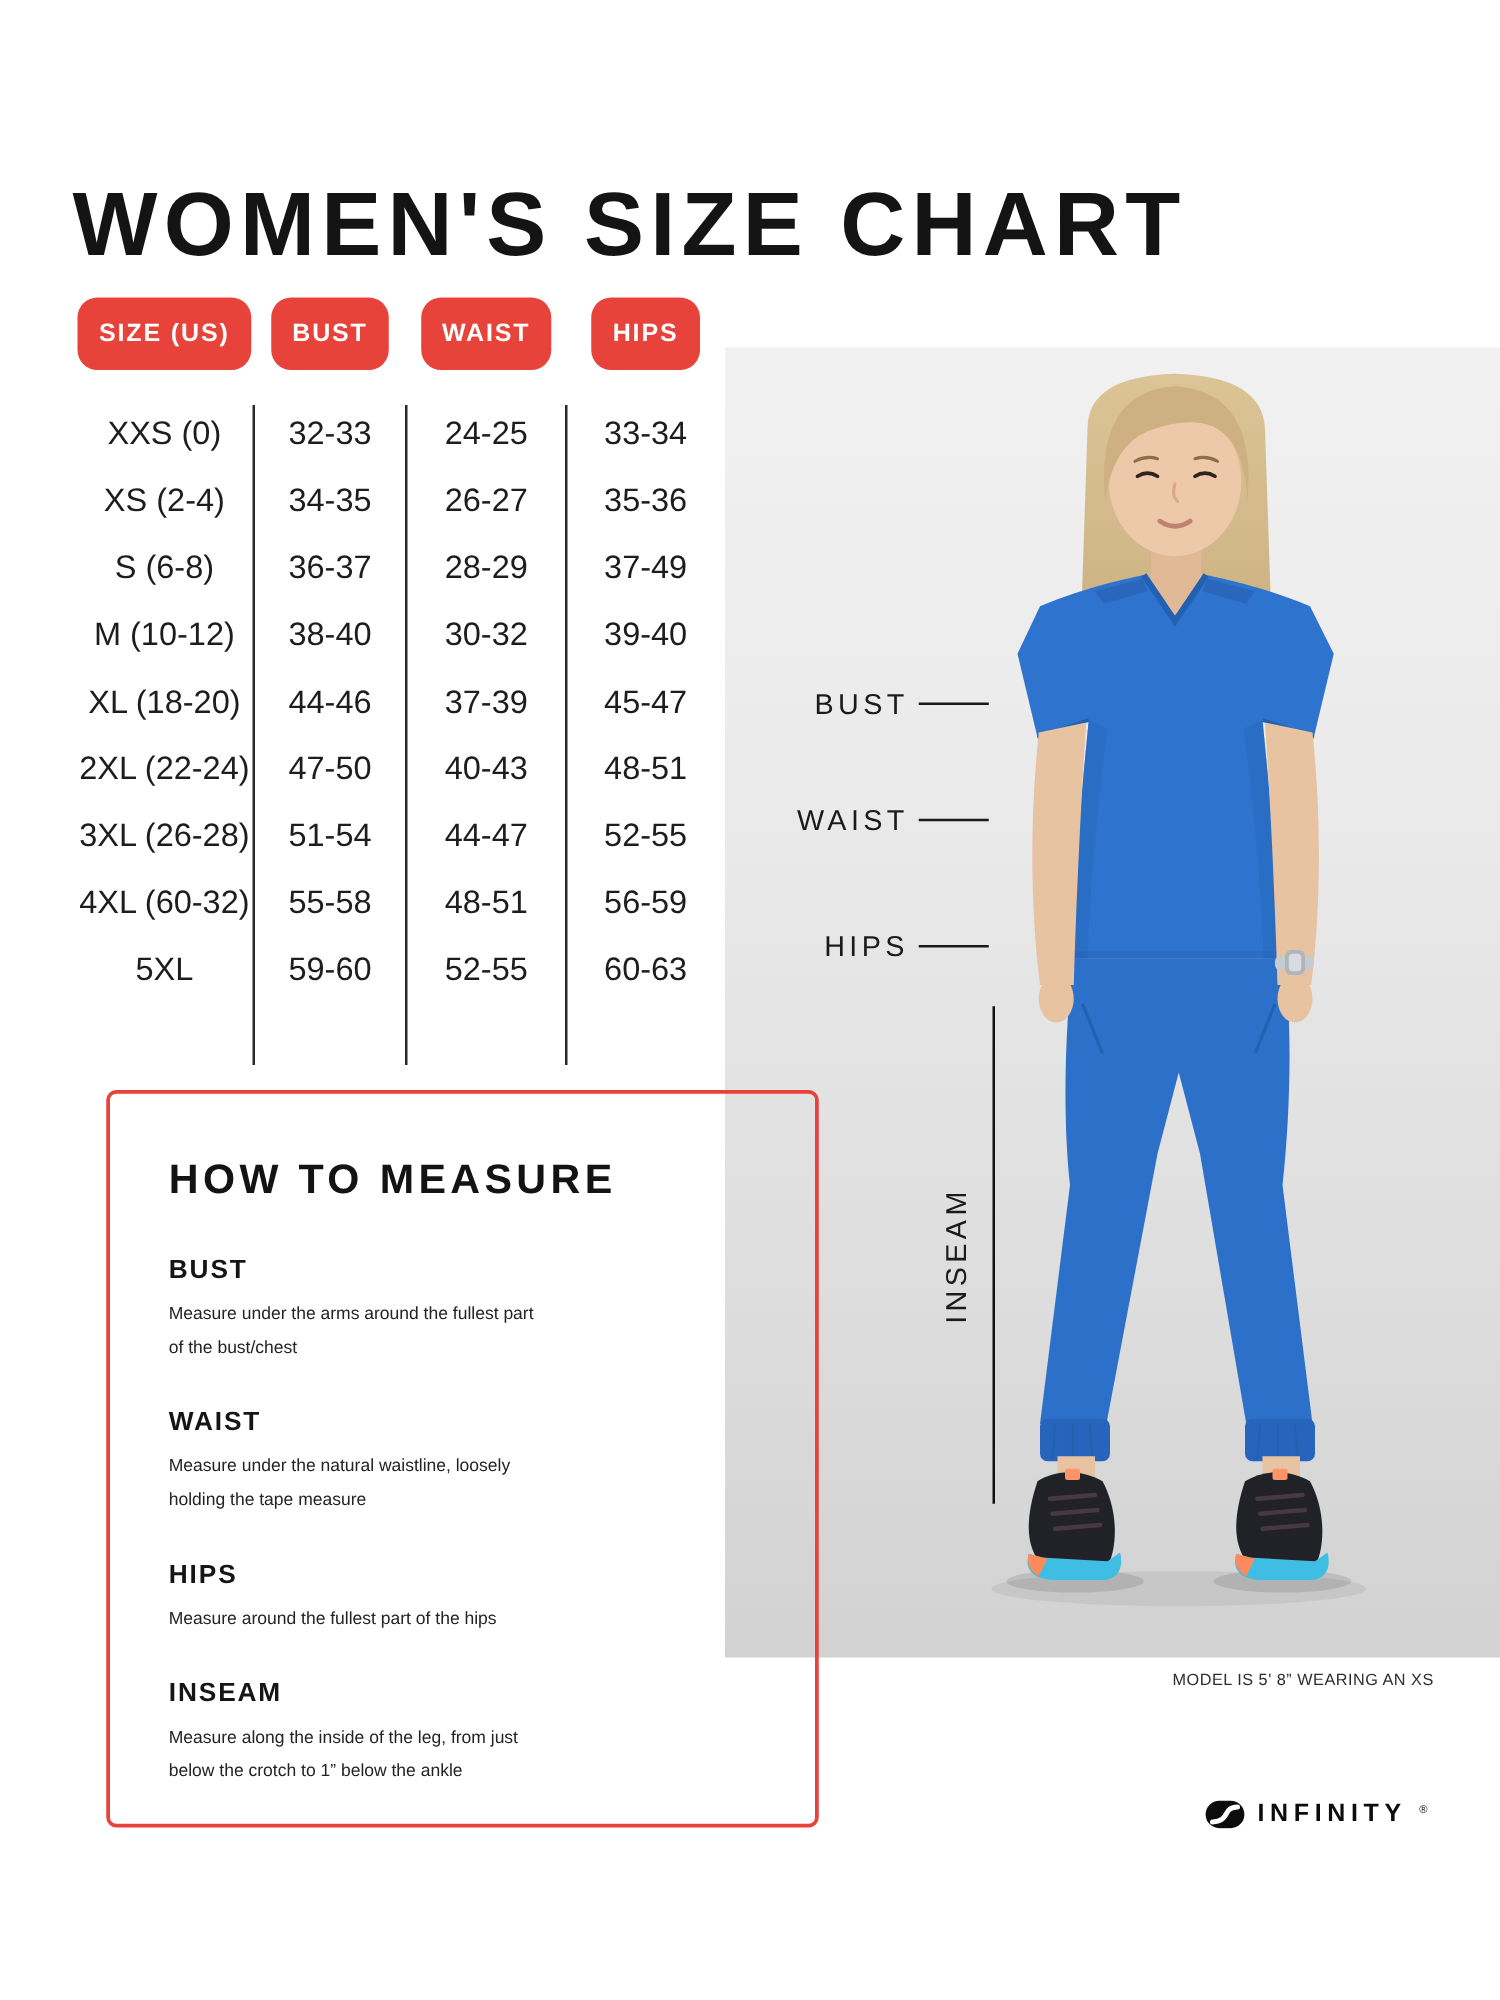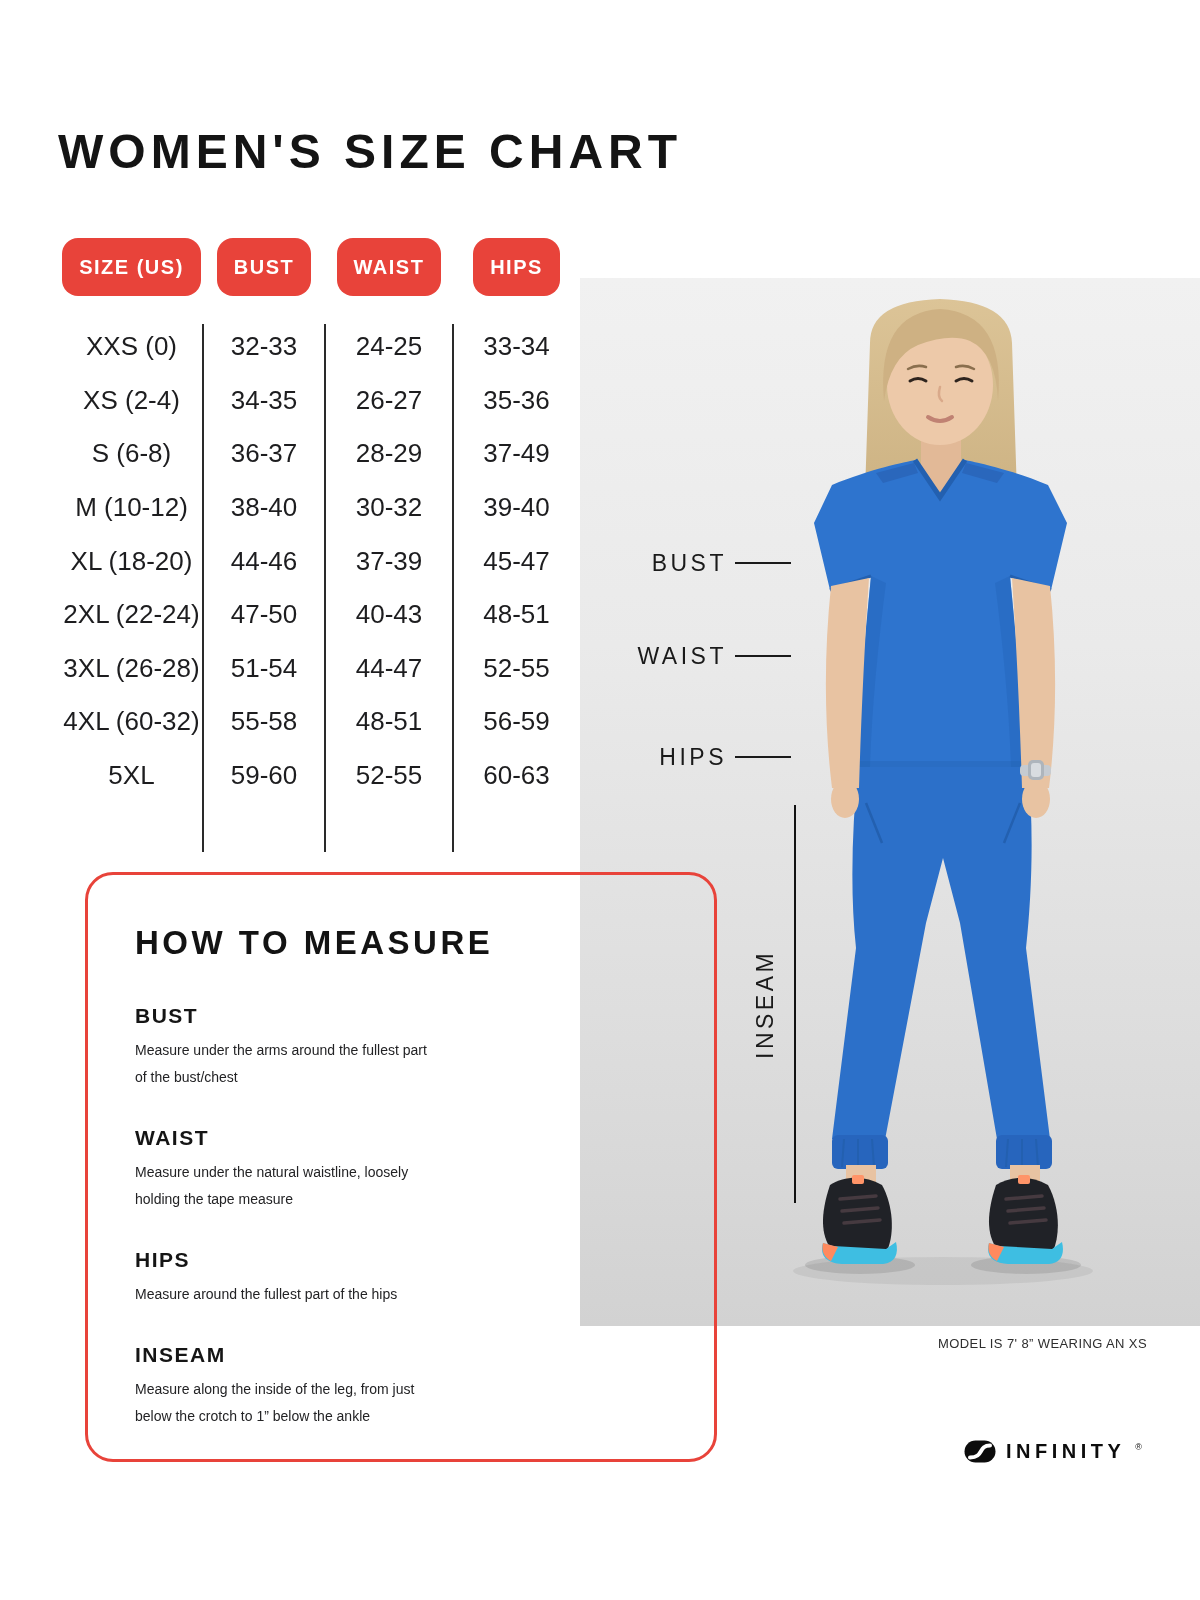--- a/index.html
+++ b/index.html
@@ -4,21 +4,21 @@
 <style>
   :root{
     --red:#E8433A; --blue:#2E74CE; --photo-top:#F1F1F1; --photo-bottom:#D2D2D2;
     --ink:#1B1B1D;
   }
   html,body{margin:0;padding:0;background:#fff;}
   body{font-family:"Liberation Sans", sans-serif; color:var(--ink);}
   .page{position:relative;width:1200px;height:1600px;background:#fff;overflow:hidden;}
 
   
-  .title{position:absolute;left:58px;top:96px;font-size:48px;font-weight:700;
+  .title{position:absolute;left:58px;top:96px;font-size:72px;font-weight:700;
     letter-spacing:5px;color:#141414;white-space:nowrap;line-height:1;}
 
   
   .photo{position:absolute;left:580px;top:278px;width:620px;height:1048px;
     background:linear-gradient(180deg,var(--photo-top) 0%,#EAEAEA 35%,#DEDEDE 70%,var(--photo-bottom) 100%);}
   .photo svg{position:absolute;inset:0;}
 
   .m-label{position:absolute;left:0;height:26px;display:flex;align-items:center;}
   .m-label .txt{display:inline-block;width:147px;text-align:right;font-size:23px;
     letter-spacing:3.5px;color:#1a1a1a;}
@@ -36,22 +36,22 @@
   .hcell{display:flex;justify-content:center;}
   .pill{height:30px;display:flex;align-items:center;background:var(--red);color:#fff;
     font-size:20px;font-weight:700;letter-spacing:1.5px;padding:14px 17px;border-radius:16px;}
   .rows{position:relative;margin-top:24px;}
   .trow{height:53.6px;}
   .tcell{display:flex;align-items:center;justify-content:center;font-size:26px;color:#1d1d1f;}
   .vline{position:absolute;top:4px;height:528px;width:2px;background:#2a2a2a;}
   .vline.v1{left:142px;} .vline.v2{left:264px;} .vline.v3{left:392px;}
 
   
-  .measure-box{position:absolute;left:85px;top:872px;width:632px;height:590px;
-    box-sizing:border-box;border:3px solid var(--red);border-radius:28px;
+  .measure-box{position:absolute;left:85px;top:872px;width:570px;height:590px;
+    box-sizing:border-box;border:3px solid var(--red);border-radius:8px;
     padding:48px 40px 0 47px;background:transparent;}
   .measure-box h2{margin:0 0 40px 0;font-size:33px;line-height:40px;font-weight:700;
     letter-spacing:3.5px;color:#131313;}
   .msec h3{margin:0 0 9px 0;font-size:21px;line-height:25px;font-weight:700;
     letter-spacing:1.5px;color:#151515;}
   .msec p{margin:0 0 34px 0;font-size:14px;line-height:27px;color:#232325;white-space:pre-line;}
 
   
   .brand{position:absolute;right:58px;top:1440px;display:flex;align-items:center;gap:10px;}
   .brand-name{font-size:20px;font-weight:700;letter-spacing:4.5px;color:#0c0c0c;}
@@ -154,21 +154,21 @@
       <span class="line"></span>
     </div>
     <div class="m-label" style="top:466px;">
       <span class="txt">HIPS</span>
       <span class="line"></span>
     </div>
     <div class="inseam-line"></div>
     <div class="inseam-text">INSEAM</div>
   </div>
 
-  <div class="caption">MODEL IS 7' 8” WEARING AN XS</div>
+  <div class="caption">MODEL IS 5' 8” WEARING AN XS</div>
 
   <div class="size-table">
     <div class="hrow">
         <div class="hcell">
           <div class="pill">SIZE (US)</div>
         </div>
         <div class="hcell">
           <div class="pill">BUST</div>
         </div>
         <div class="hcell">

